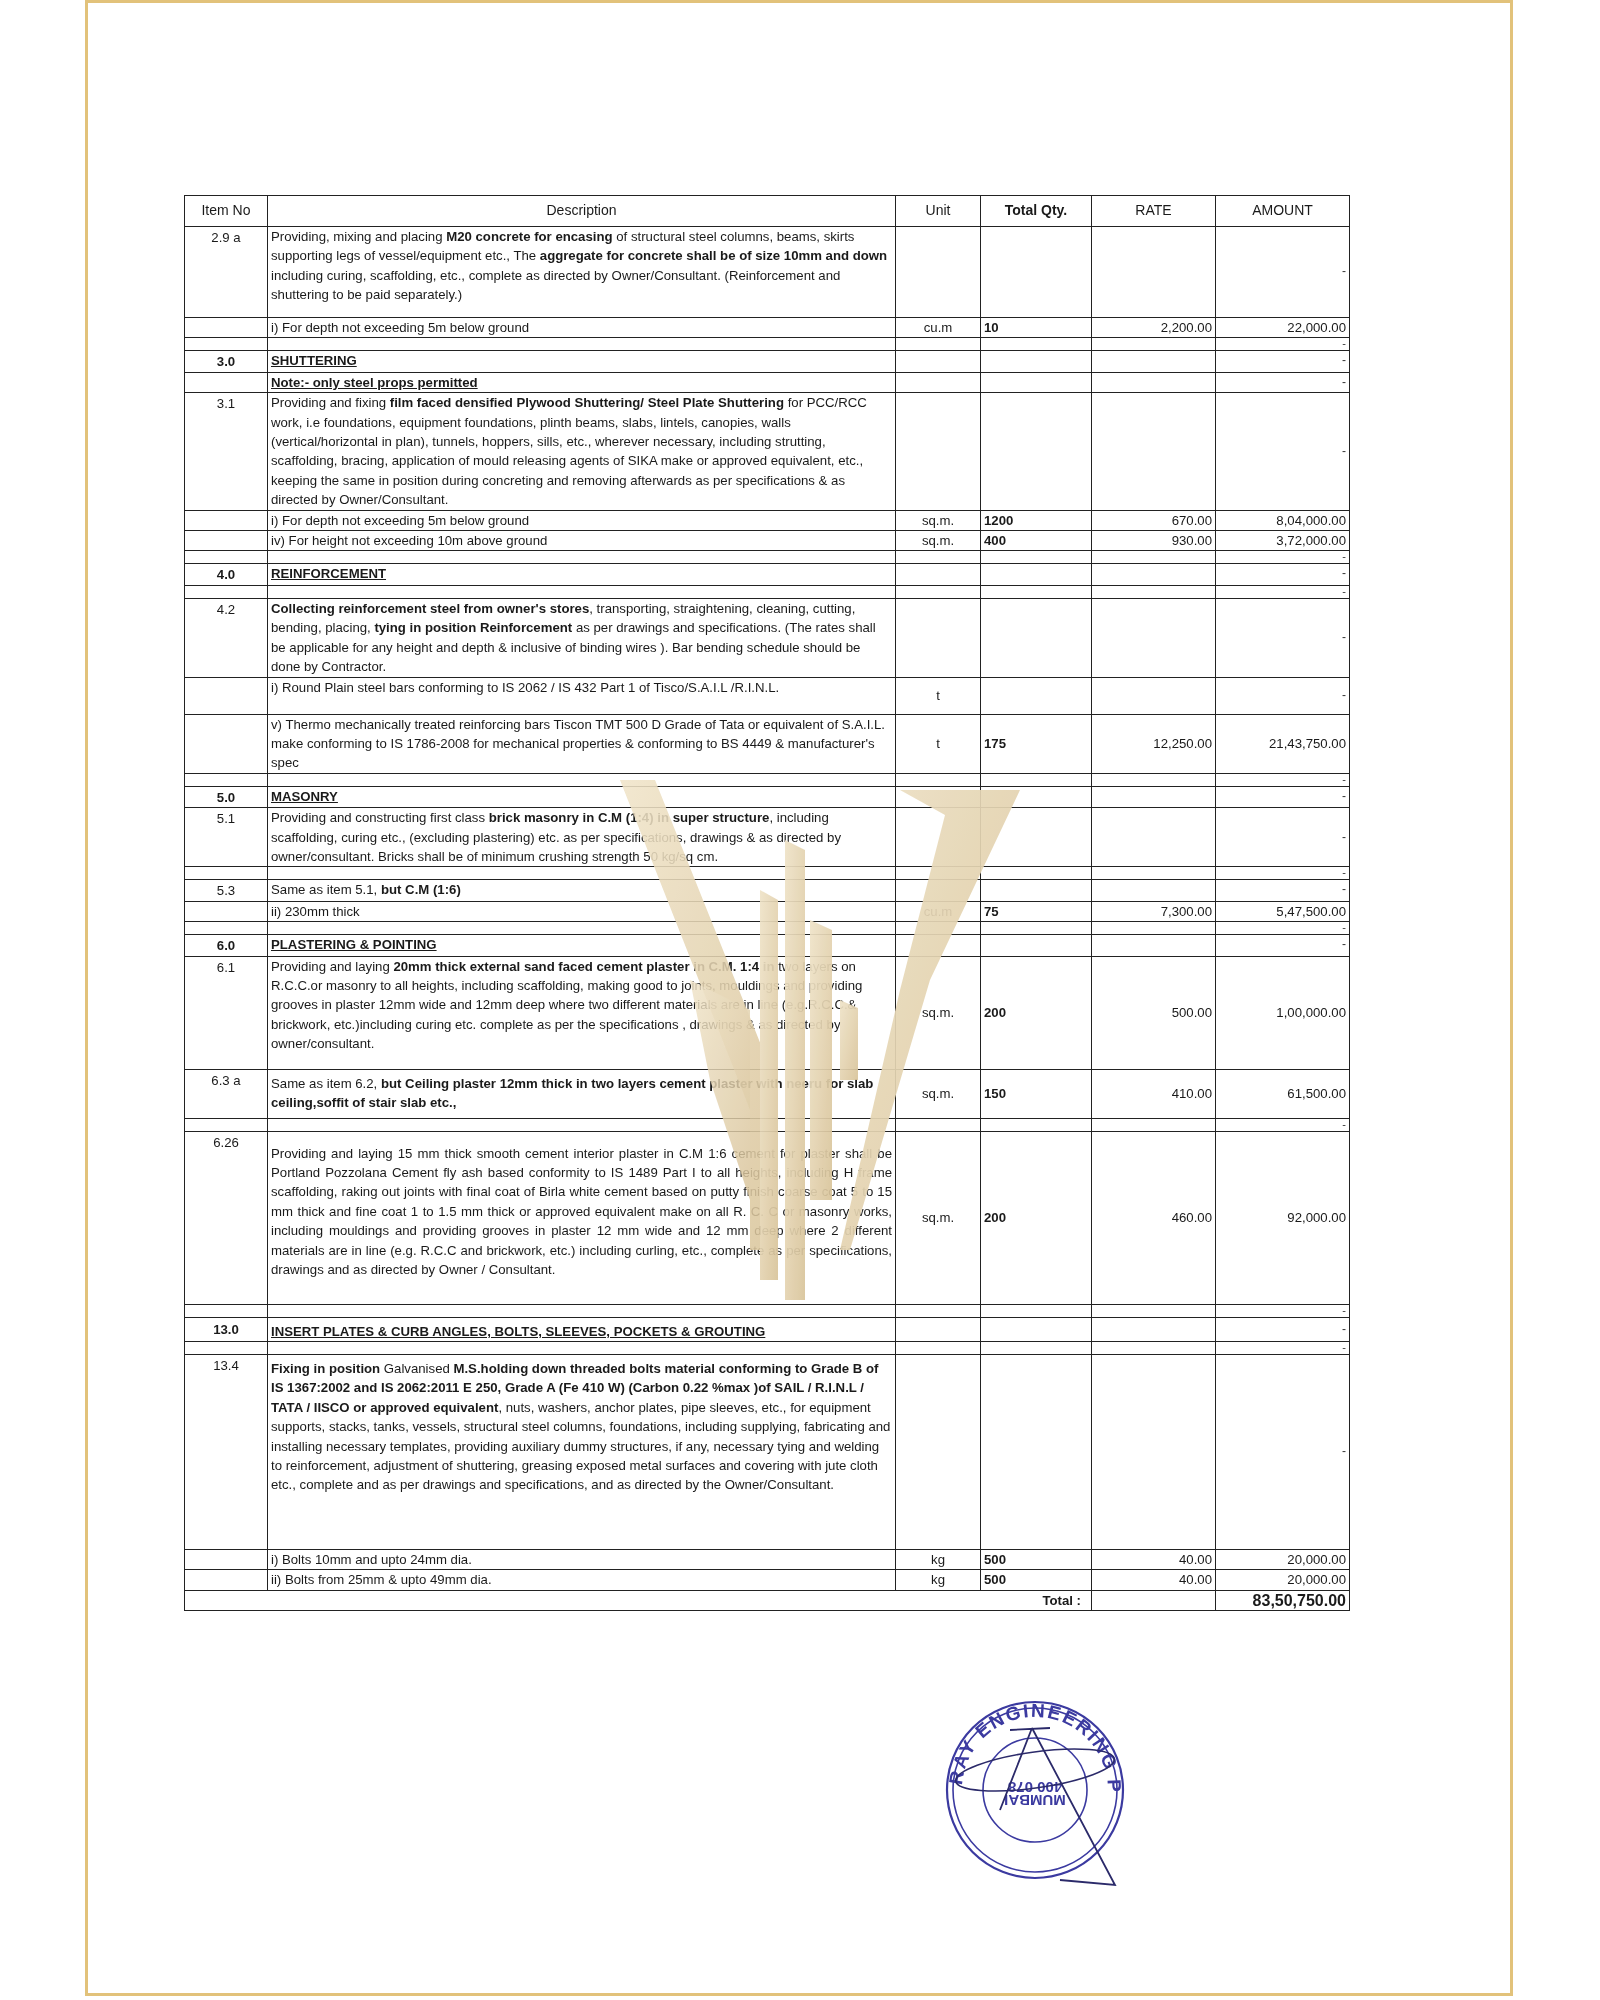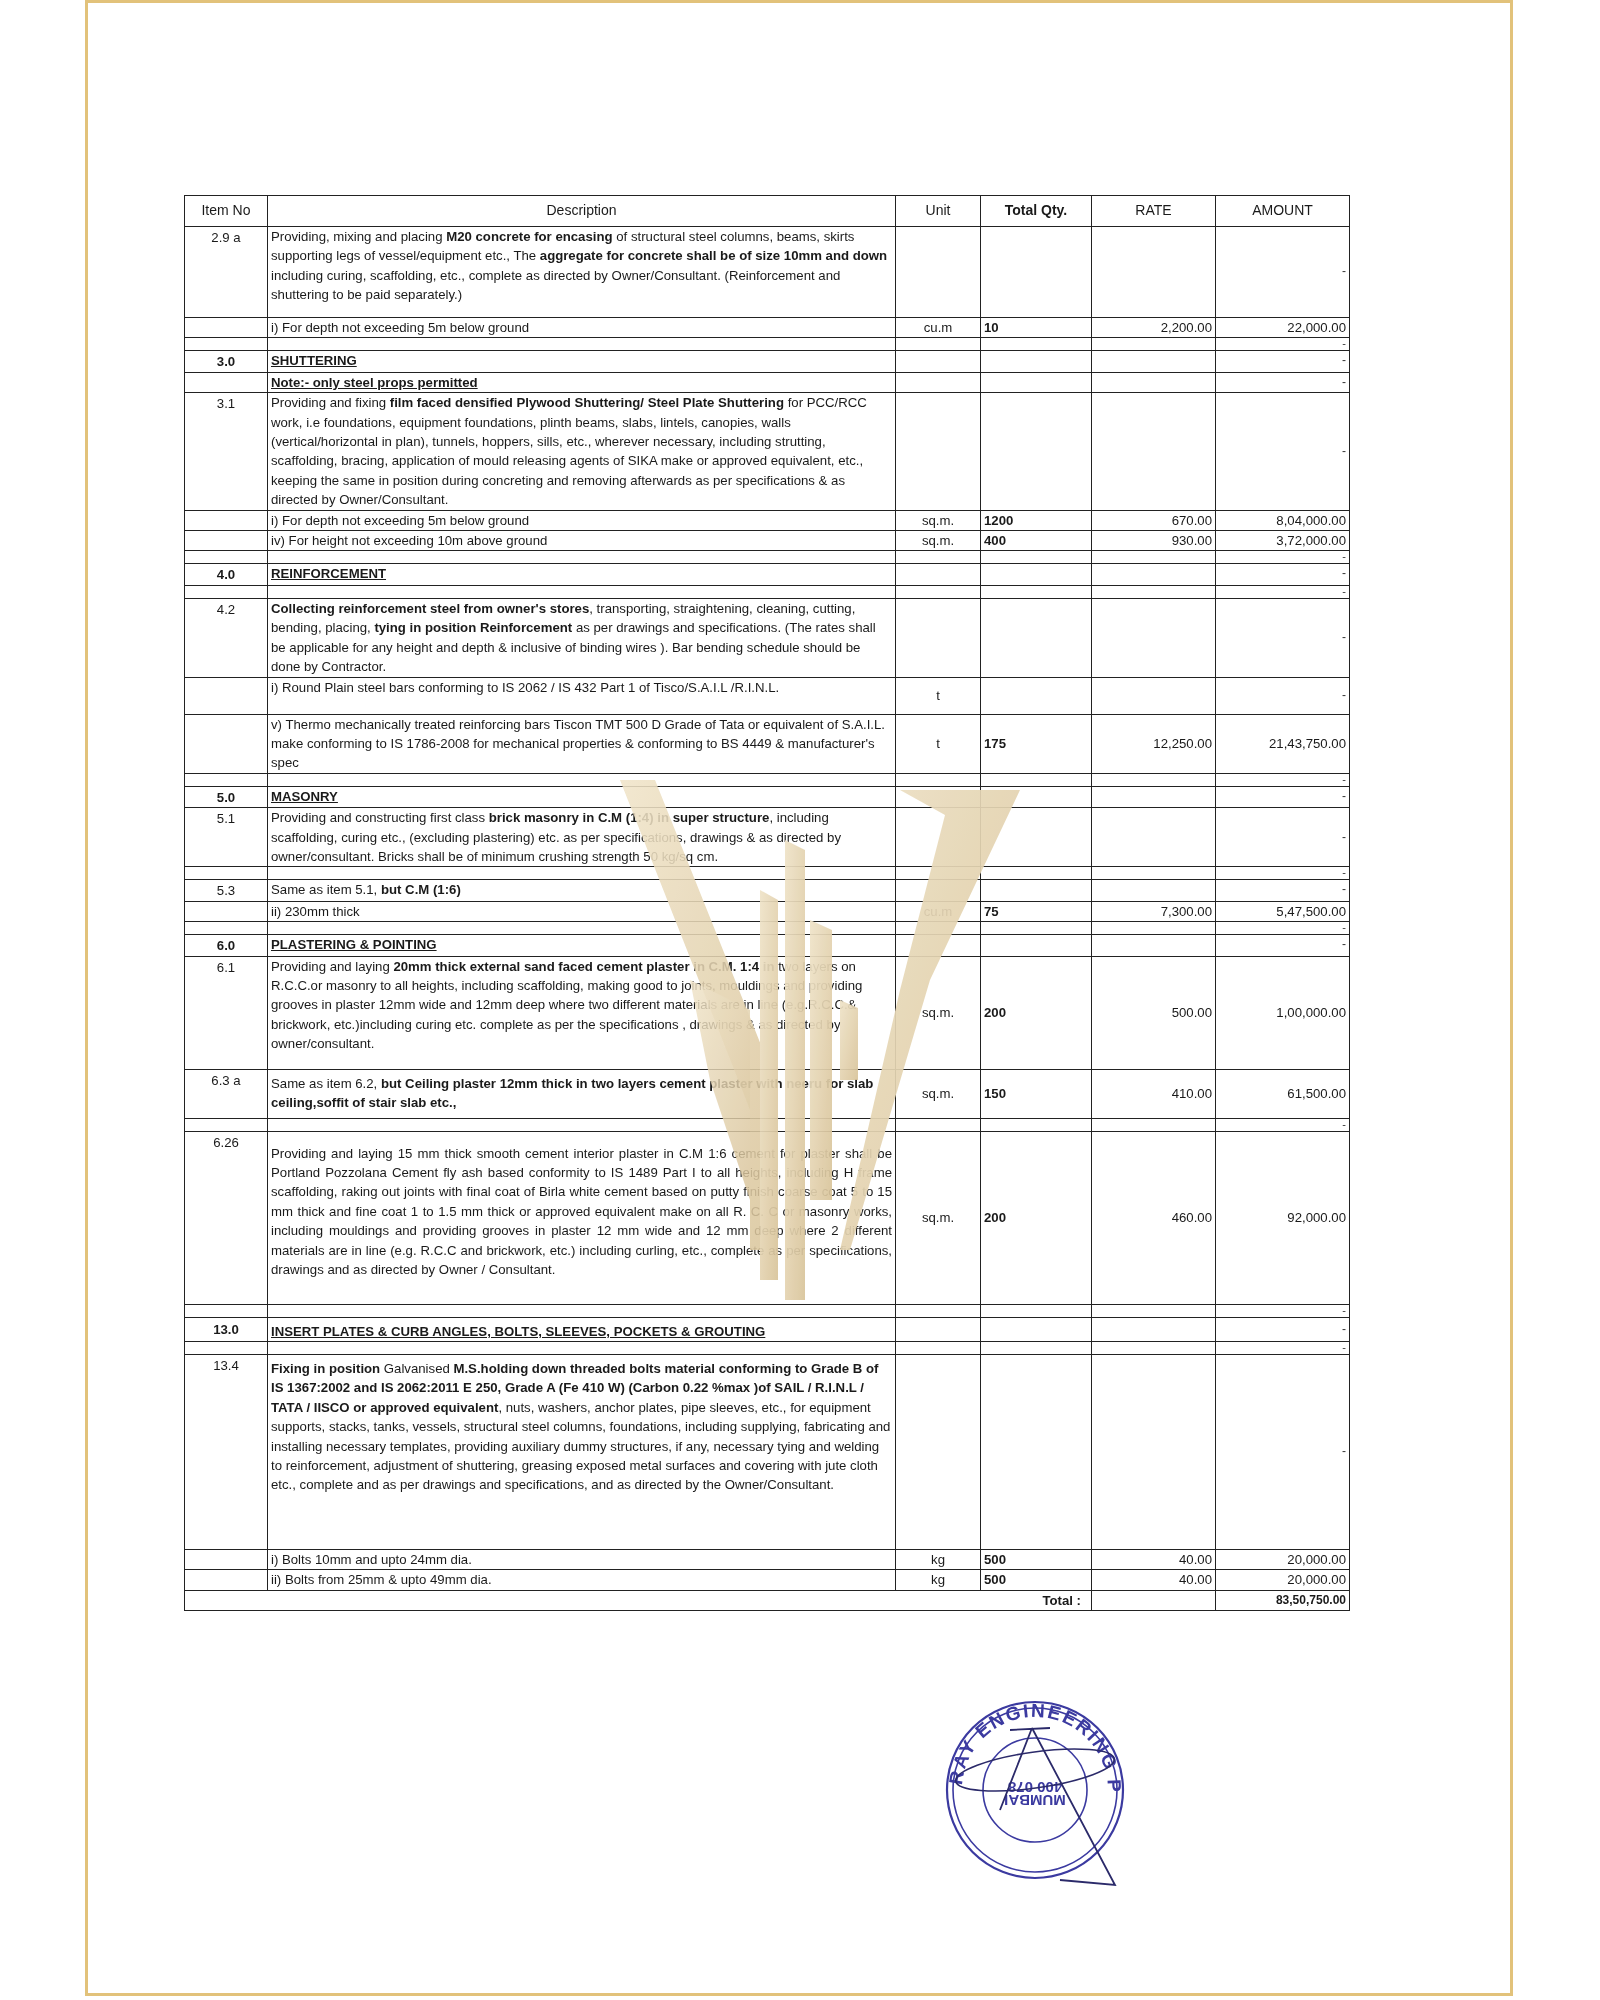--- a/index.html
+++ b/index.html
@@ -303,21 +303,21 @@
       <td class="c-item"></td>
       <td class="c-desc">ii) Bolts from 25mm &amp; upto 49mm dia.</td>
       <td class="c-unit">kg</td>
       <td class="c-qty">500</td>
       <td class="c-rate">40.00</td>
       <td class="c-amt">20,000.00</td>
     </tr>
     <tr class="total-row">
       <td colspan="4" class="total-label" style="padding-right:10px">Total :</td>
       <td class="c-rate"></td>
-      <td class="c-amt" style="font-size:12px">83,50,750.00</td>
+      <td class="c-amt" style="font-size:16px">83,50,750.00</td>
     </tr>
   </tbody>
 </table>
 
 <svg class="wm" viewBox="0 0 420 540">
   <defs>
     <linearGradient id="wmg" x1="0" y1="0" x2="1" y2="1">
       <stop offset="0" stop-color="#efe3c8"></stop>
       <stop offset="1" stop-color="#d9c49a"></stop>
     </linearGradient>

